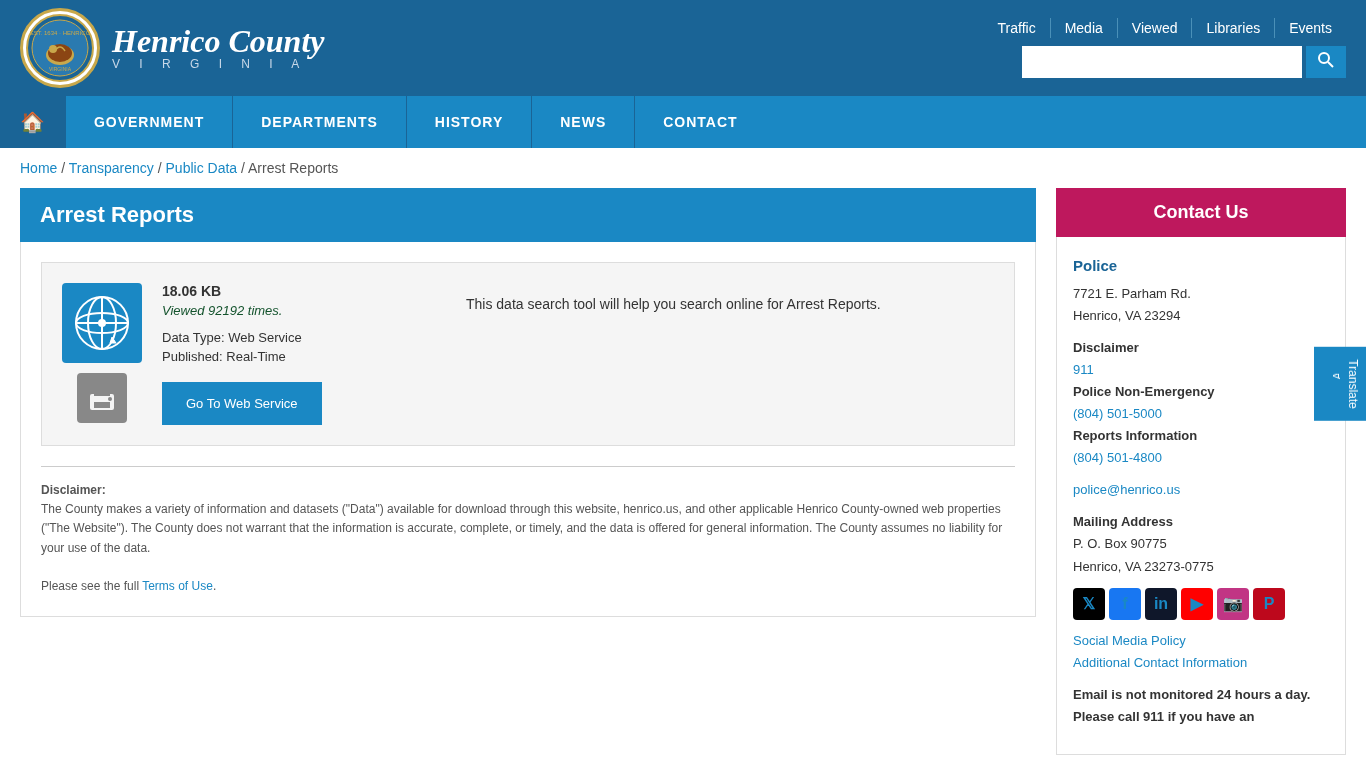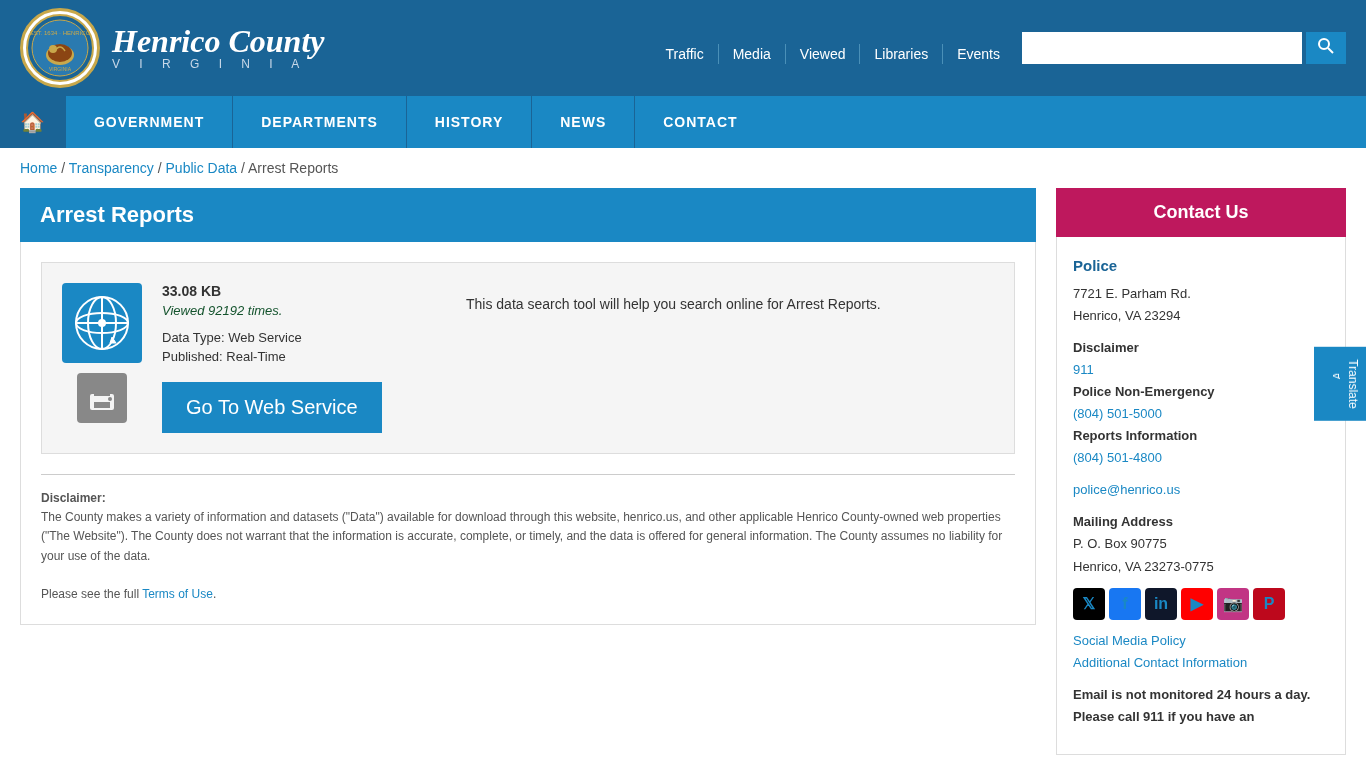--- a/index.html
+++ b/index.html
@@ -44,21 +44,21 @@
       font-family: Georgia, serif;
       line-height: 1;
     }
     #logo-text .virginia {
       letter-spacing: 8px;
       font-size: 12px;
       color: #c8d8e8;
     }
     #header-right {
       display: flex;
-      flex-direction: row;
+      flex-direction: column;
       align-items: flex-end;
       gap: 8px;
     }
     #top-links {
       display: flex;
       gap: 0;
     }
     #top-links a {
       color: #fff;
       text-decoration: none;
@@ -193,21 +193,21 @@
     }
     #data-card-meta .data-type, #data-card-meta .published {
       font-size: 13px;
       margin-bottom: 4px;
     }
     #go-btn {
       background: #1a88c4;
       color: #fff;
       border: none;
       padding: 14px 24px;
-      font-size: 20px;
+      font-size: 13px;
       cursor: pointer;
       margin-top: 14px;
       display: inline-block;
     }
     #data-description {
       padding: 10px 0 0 20px;
       flex: 2;
       font-size: 14px;
       line-height: 1.6;
     }
@@ -399,21 +399,21 @@
               <svg viewBox="0 0 36 36" xmlns="http://www.w3.org/2000/svg" fill="white">
                 <rect x="6" y="14" width="24" height="16" rx="2" fill="white" opacity="0.9"></rect>
                 <rect x="10" y="8" width="16" height="8" fill="#888"></rect>
                 <rect x="10" y="22" width="16" height="6" fill="#888"></rect>
                 <circle cx="26" cy="19" r="2" fill="#888"></circle>
               </svg>
             </div>
           </div>
         </div>
         <div id="data-card-meta">
-          <div class="file-size">33.08 KB</div>
+          <div class="file-size">18.06 KB</div>
           <div class="viewed">Viewed 92192 times.</div>
           <div class="data-type">
             <span>Data Type:</span>
             <span> </span><span>Web Service</span>
           </div>
           <div class="published">
             <span>Published:</span>
             <span> </span><span>Real-Time</span>
           </div>
           <button id="go-btn">Go To Web Service</button>

